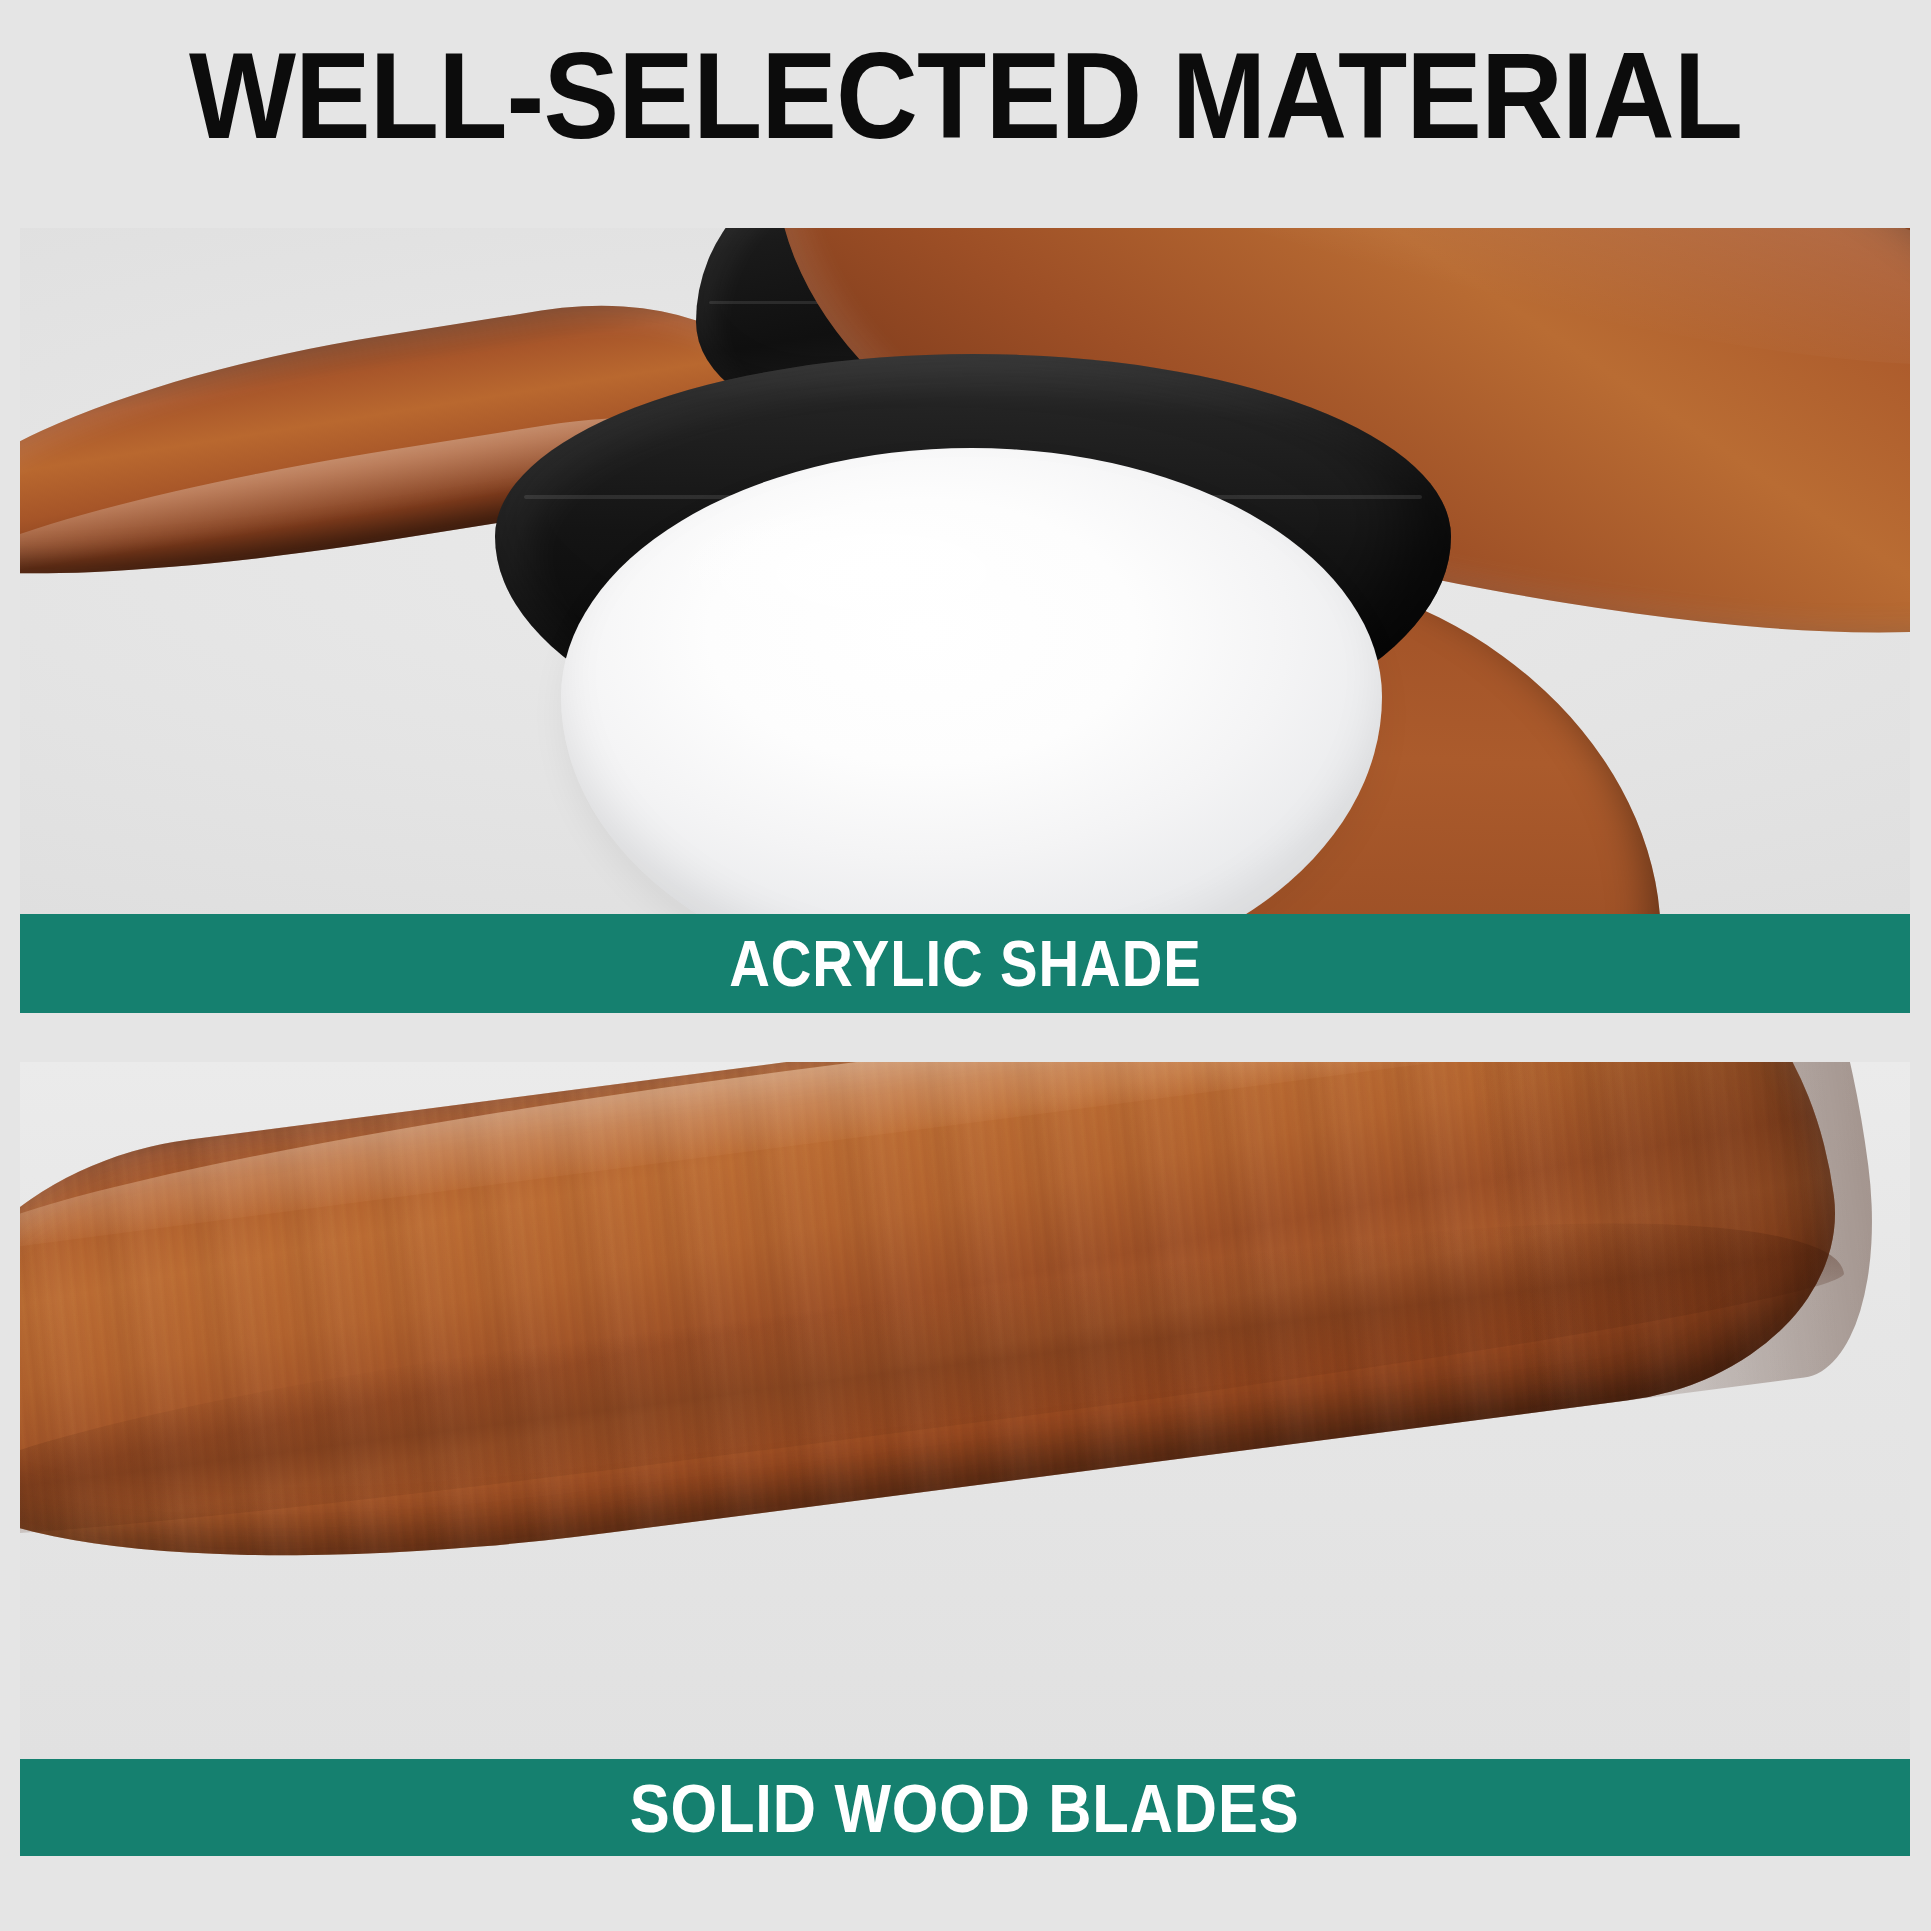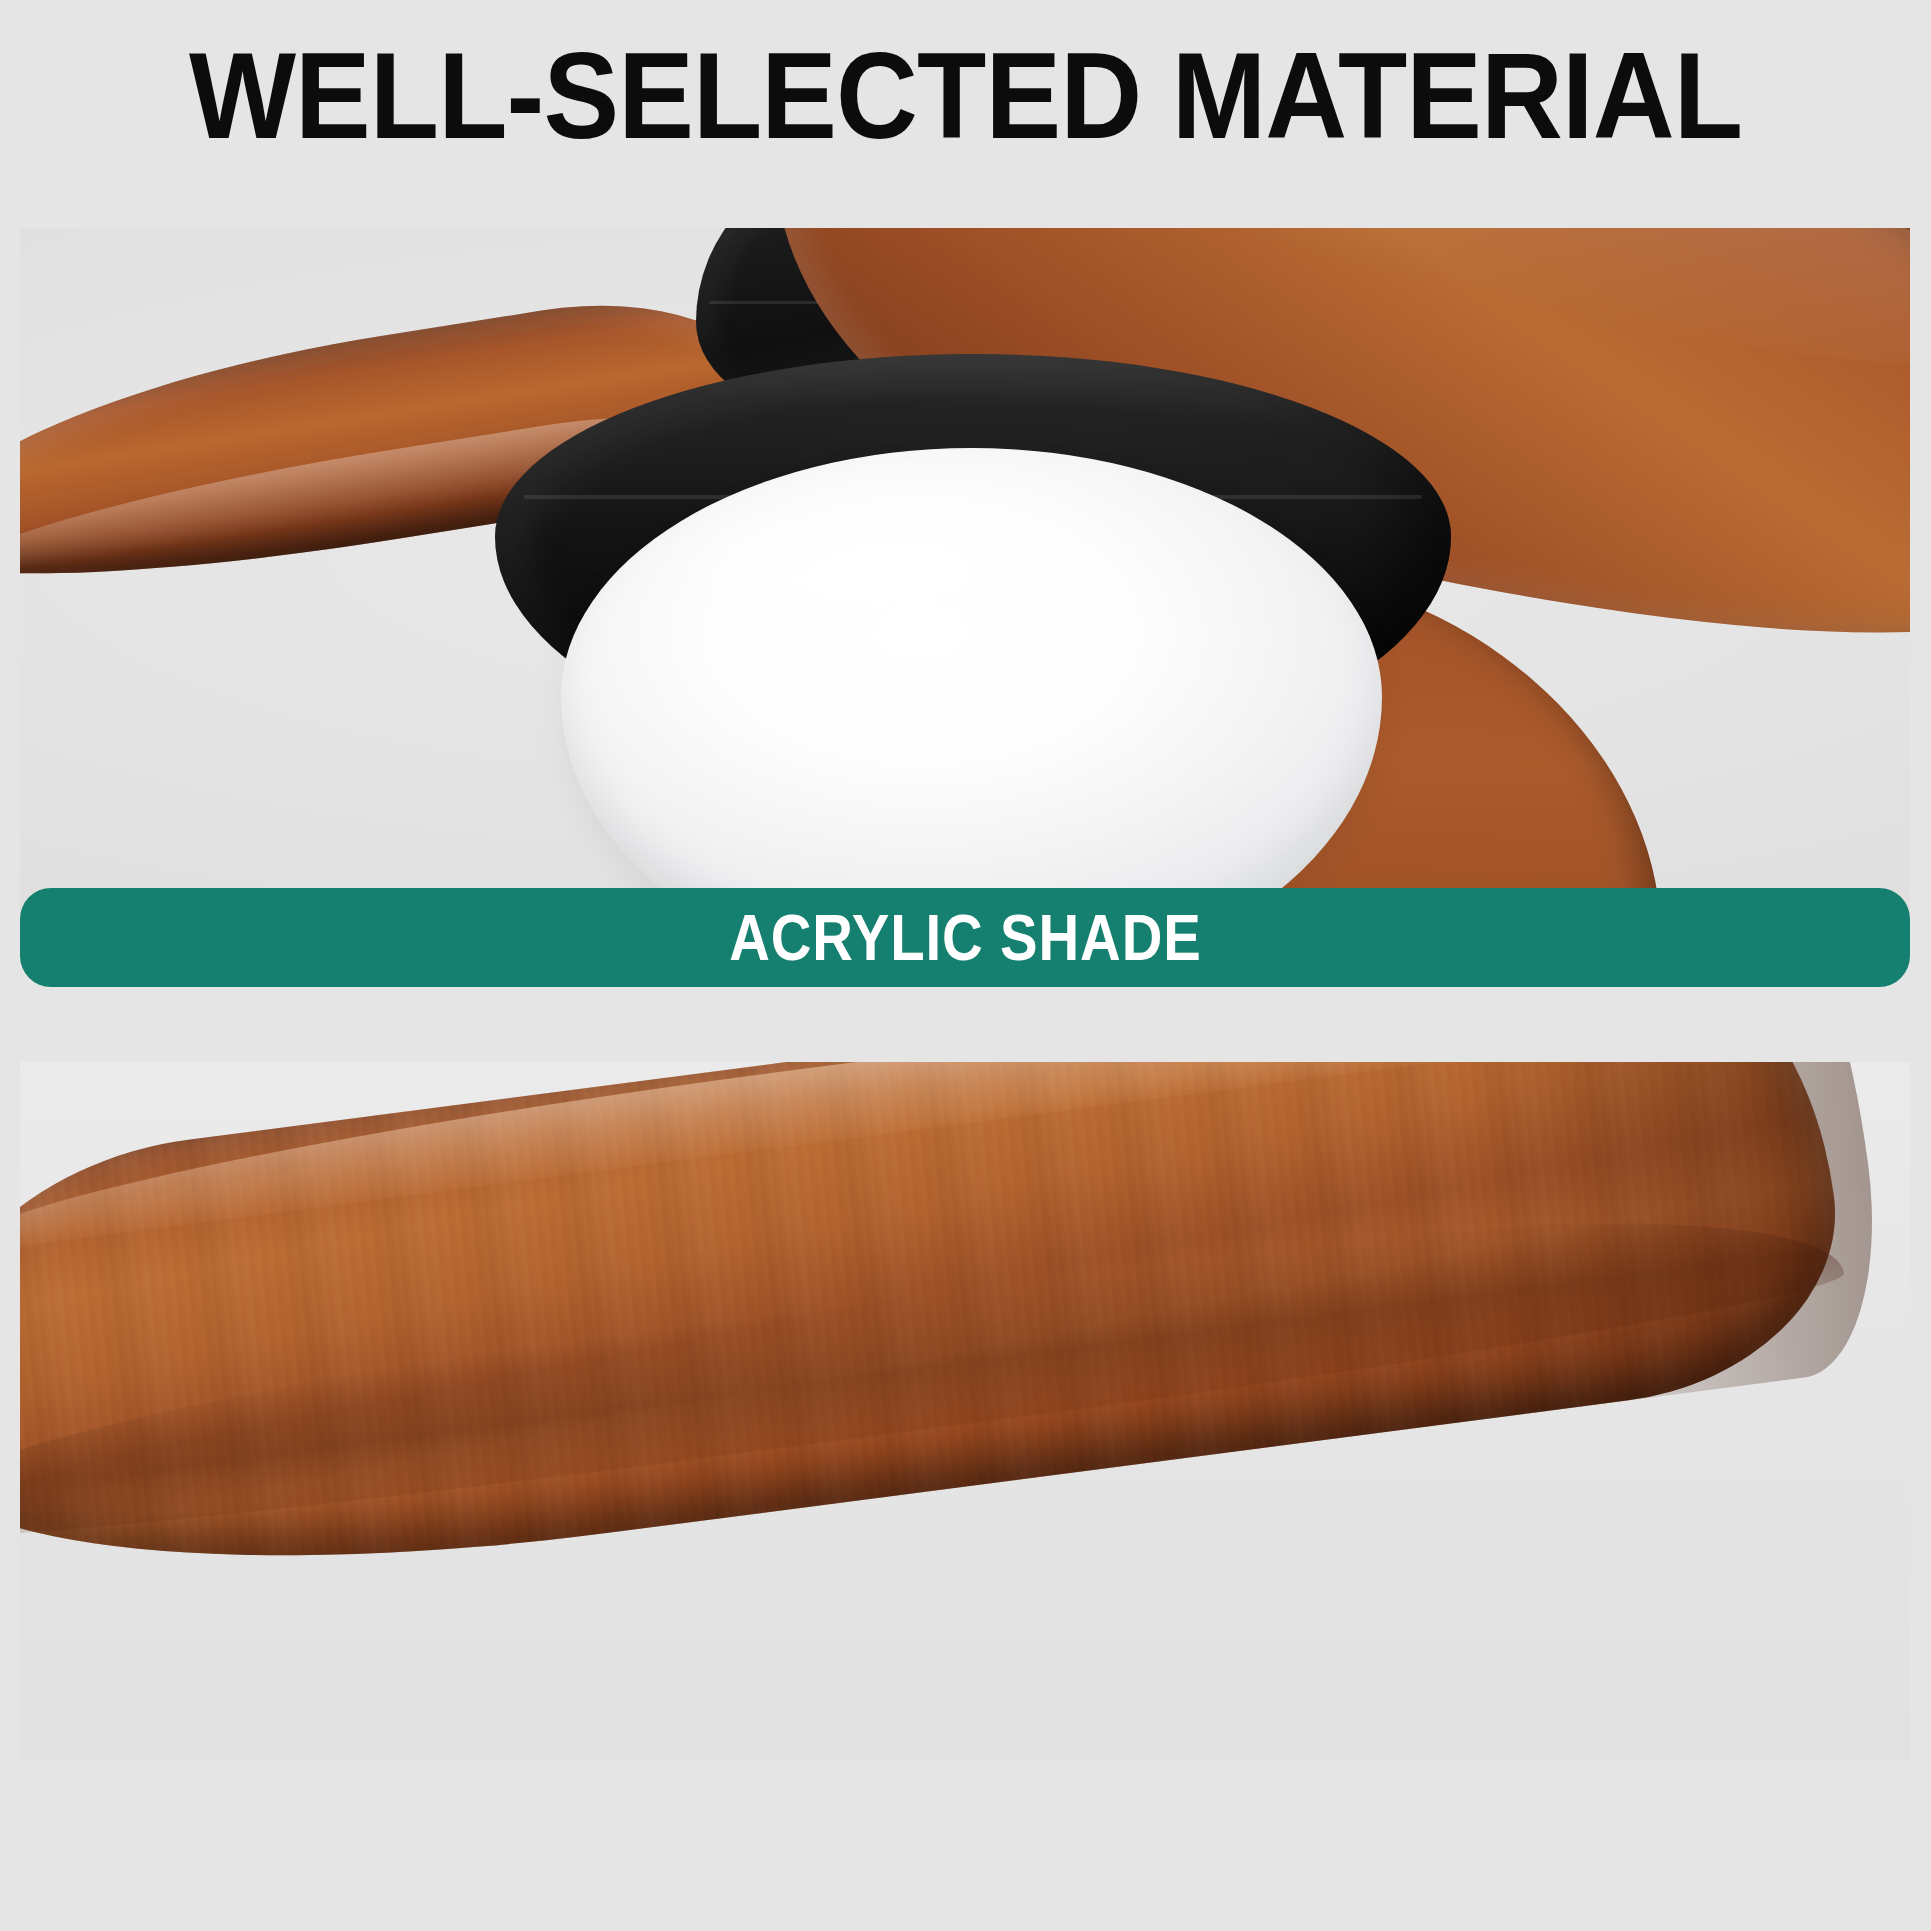--- a/index.html
+++ b/index.html
@@ -28,21 +28,21 @@
   .photo{position:absolute;left:0;top:0;width:1890px;overflow:hidden;background:#e3e3e3;}
   .card.one .photo{height:686px;}
   .card.two .photo{height:697px;}
 
   
   .caption{
     position:absolute;left:0;width:1890px;background:#15806f;
     display:flex;align-items:center;justify-content:center;
     color:#ffffff;font-weight:700;white-space:nowrap;
   }
-  .card.one .caption{top:660px;height:99px;border-radius:31px;}
+  .card.one .caption{top:686px;height:99px;}
   .card.two .caption{top:697px;height:97px;}
   .caption span{
     font-size:64px;line-height:64px;letter-spacing:1px;
     transform:scaleX(0.88);transform-origin:50% 50%;display:block;
   }
   .card.two .caption span{font-size:68px;line-height:68px;}
 
   
   .p1{position:absolute;inset:0;
       background:
@@ -219,16 +219,19 @@
             <div class="grain2"></div>
             <div class="grain"></div>
             <div class="bevel"></div>
             <div class="shadowband"></div>
             <div class="tipshade"></div>
           </div>
         </div>
       </div>
     </div>
 
+    <div class="caption">
+      <span>SOLID WOOD BLADES</span>
+    </div>
   </div>
 
 </div>
 
 
 </body></html>

